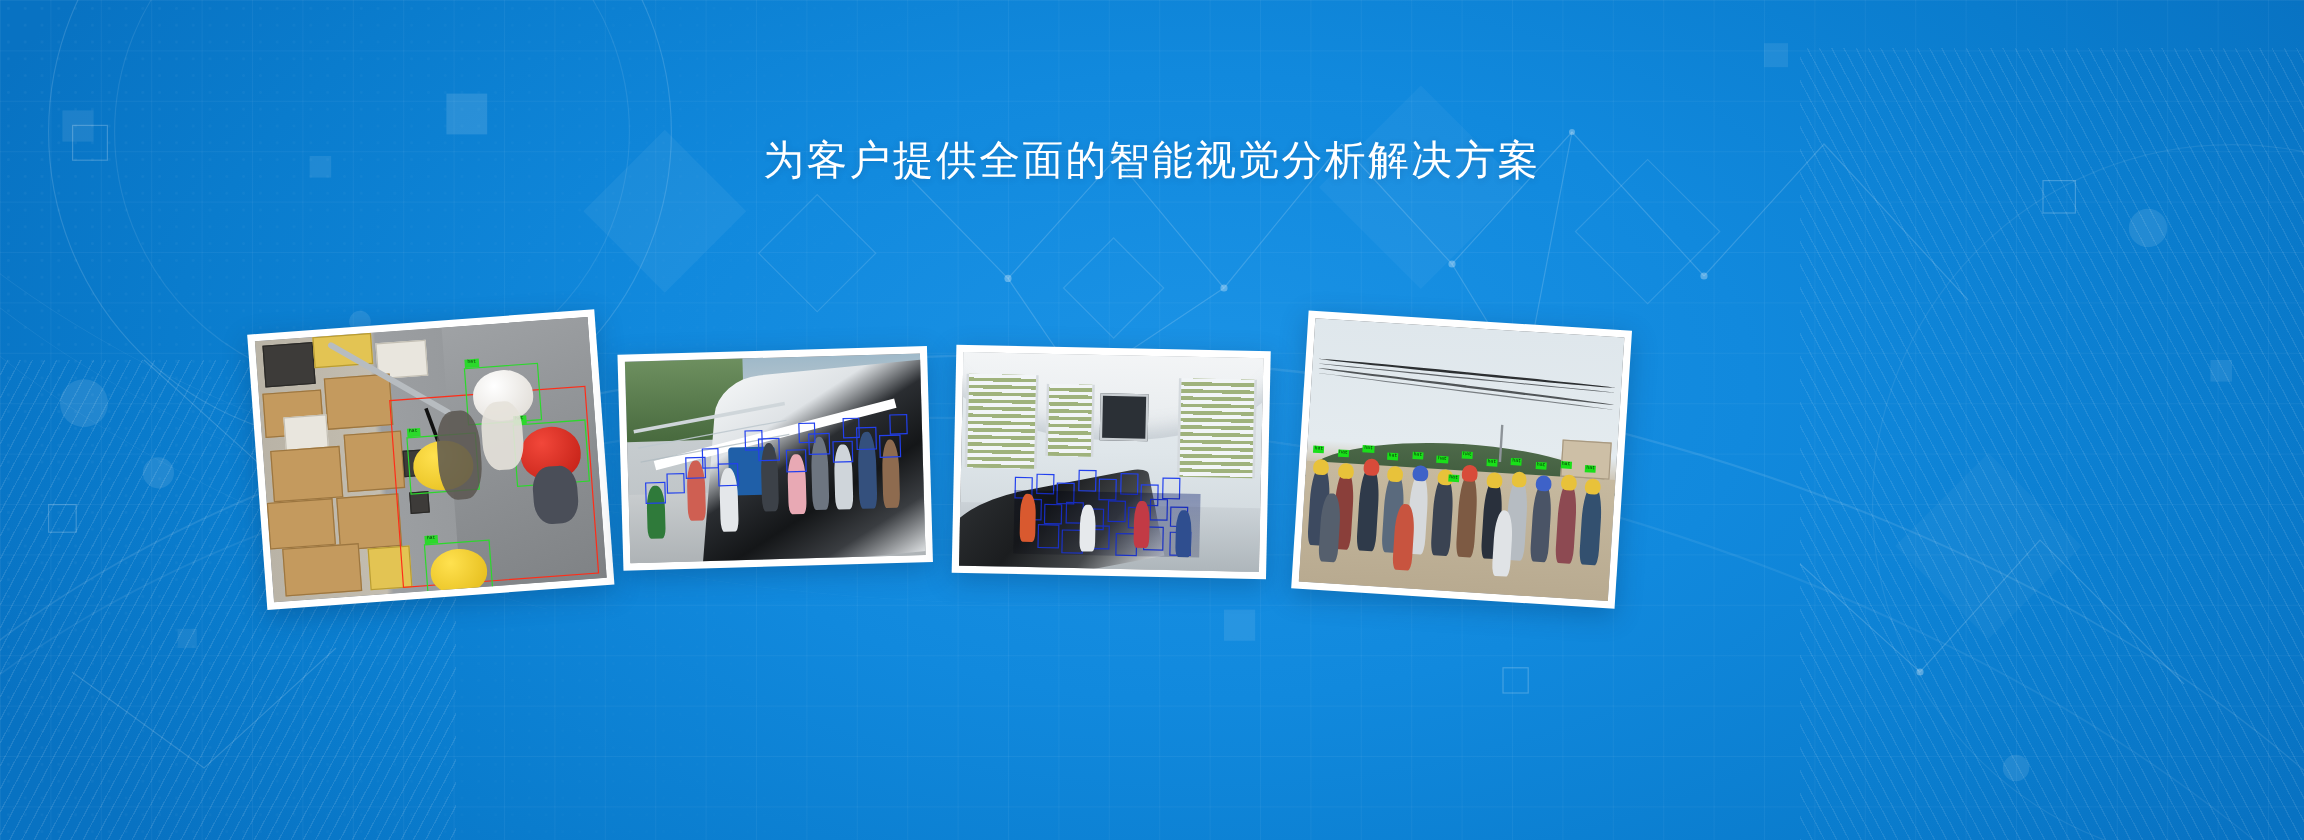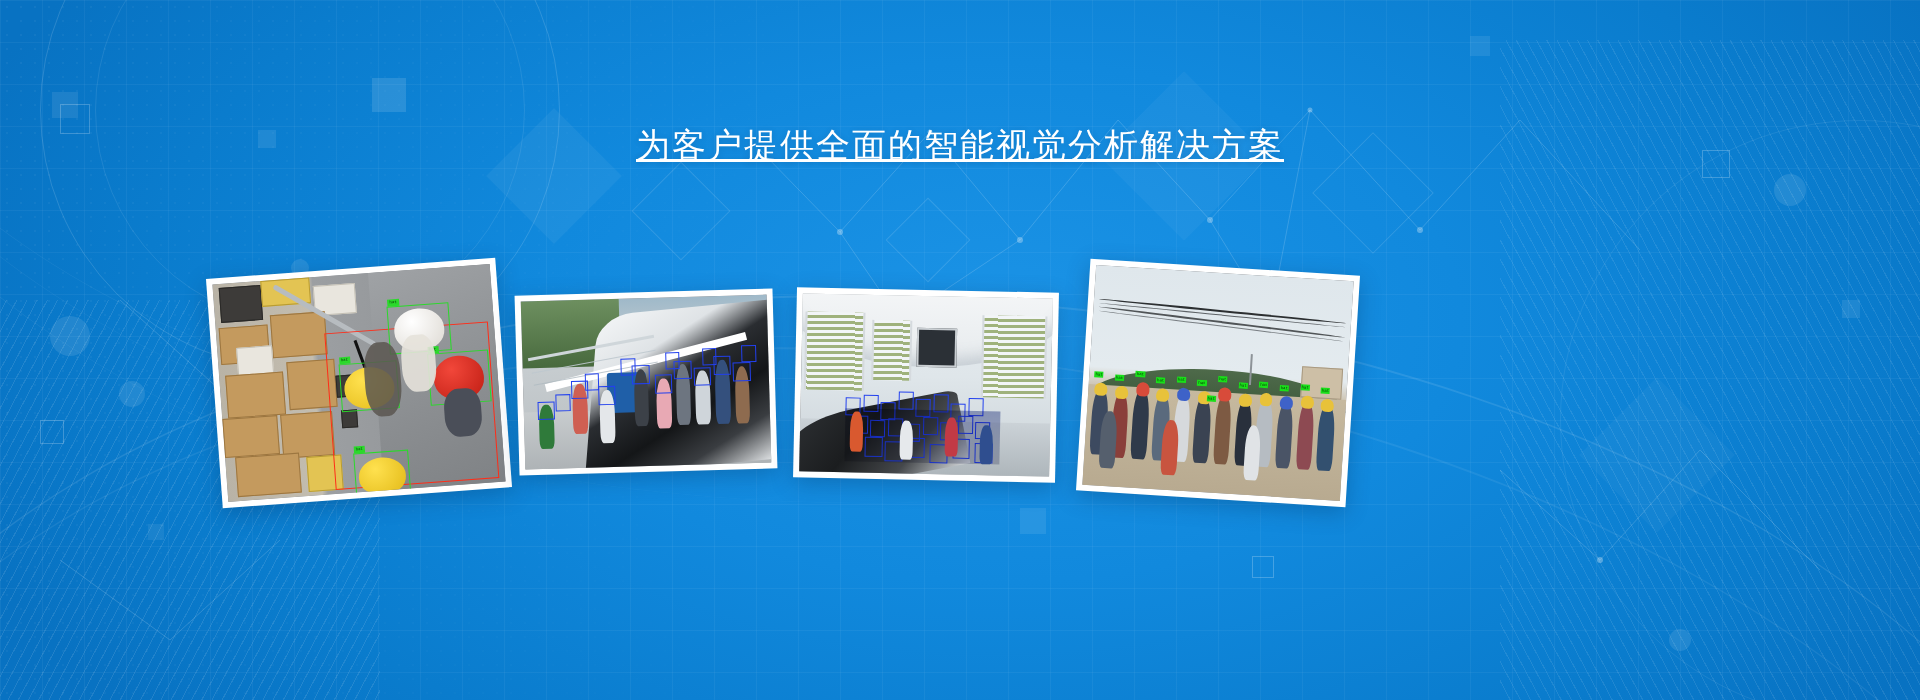--- a/index.html
+++ b/index.html
@@ -93,28 +93,27 @@
   }
   #main-title {
     font-size: 52px;
     font-weight: 700;
     color: #ffffff;
     letter-spacing: 2px;
     line-height: 1.1;
     text-shadow: 0 2px 10px rgba(0,40,80,.22);
   }
   #subtitle {
-    margin-top: 39px;
+    margin-top: 28px;
     font-size: 34px;
     font-weight: 400;
     color: #ffffff;
     letter-spacing: 2px;
     line-height: 1.2;
     text-shadow: 0 1px 6px rgba(0,40,80,.18);
-    text-decoration: underline;
   }
 
   
   #photo-strip {
     position: absolute;
     left: 0; right: 0; top: 258px;
     height: 270px;
     z-index: 7;
   }
   .photo-card {

